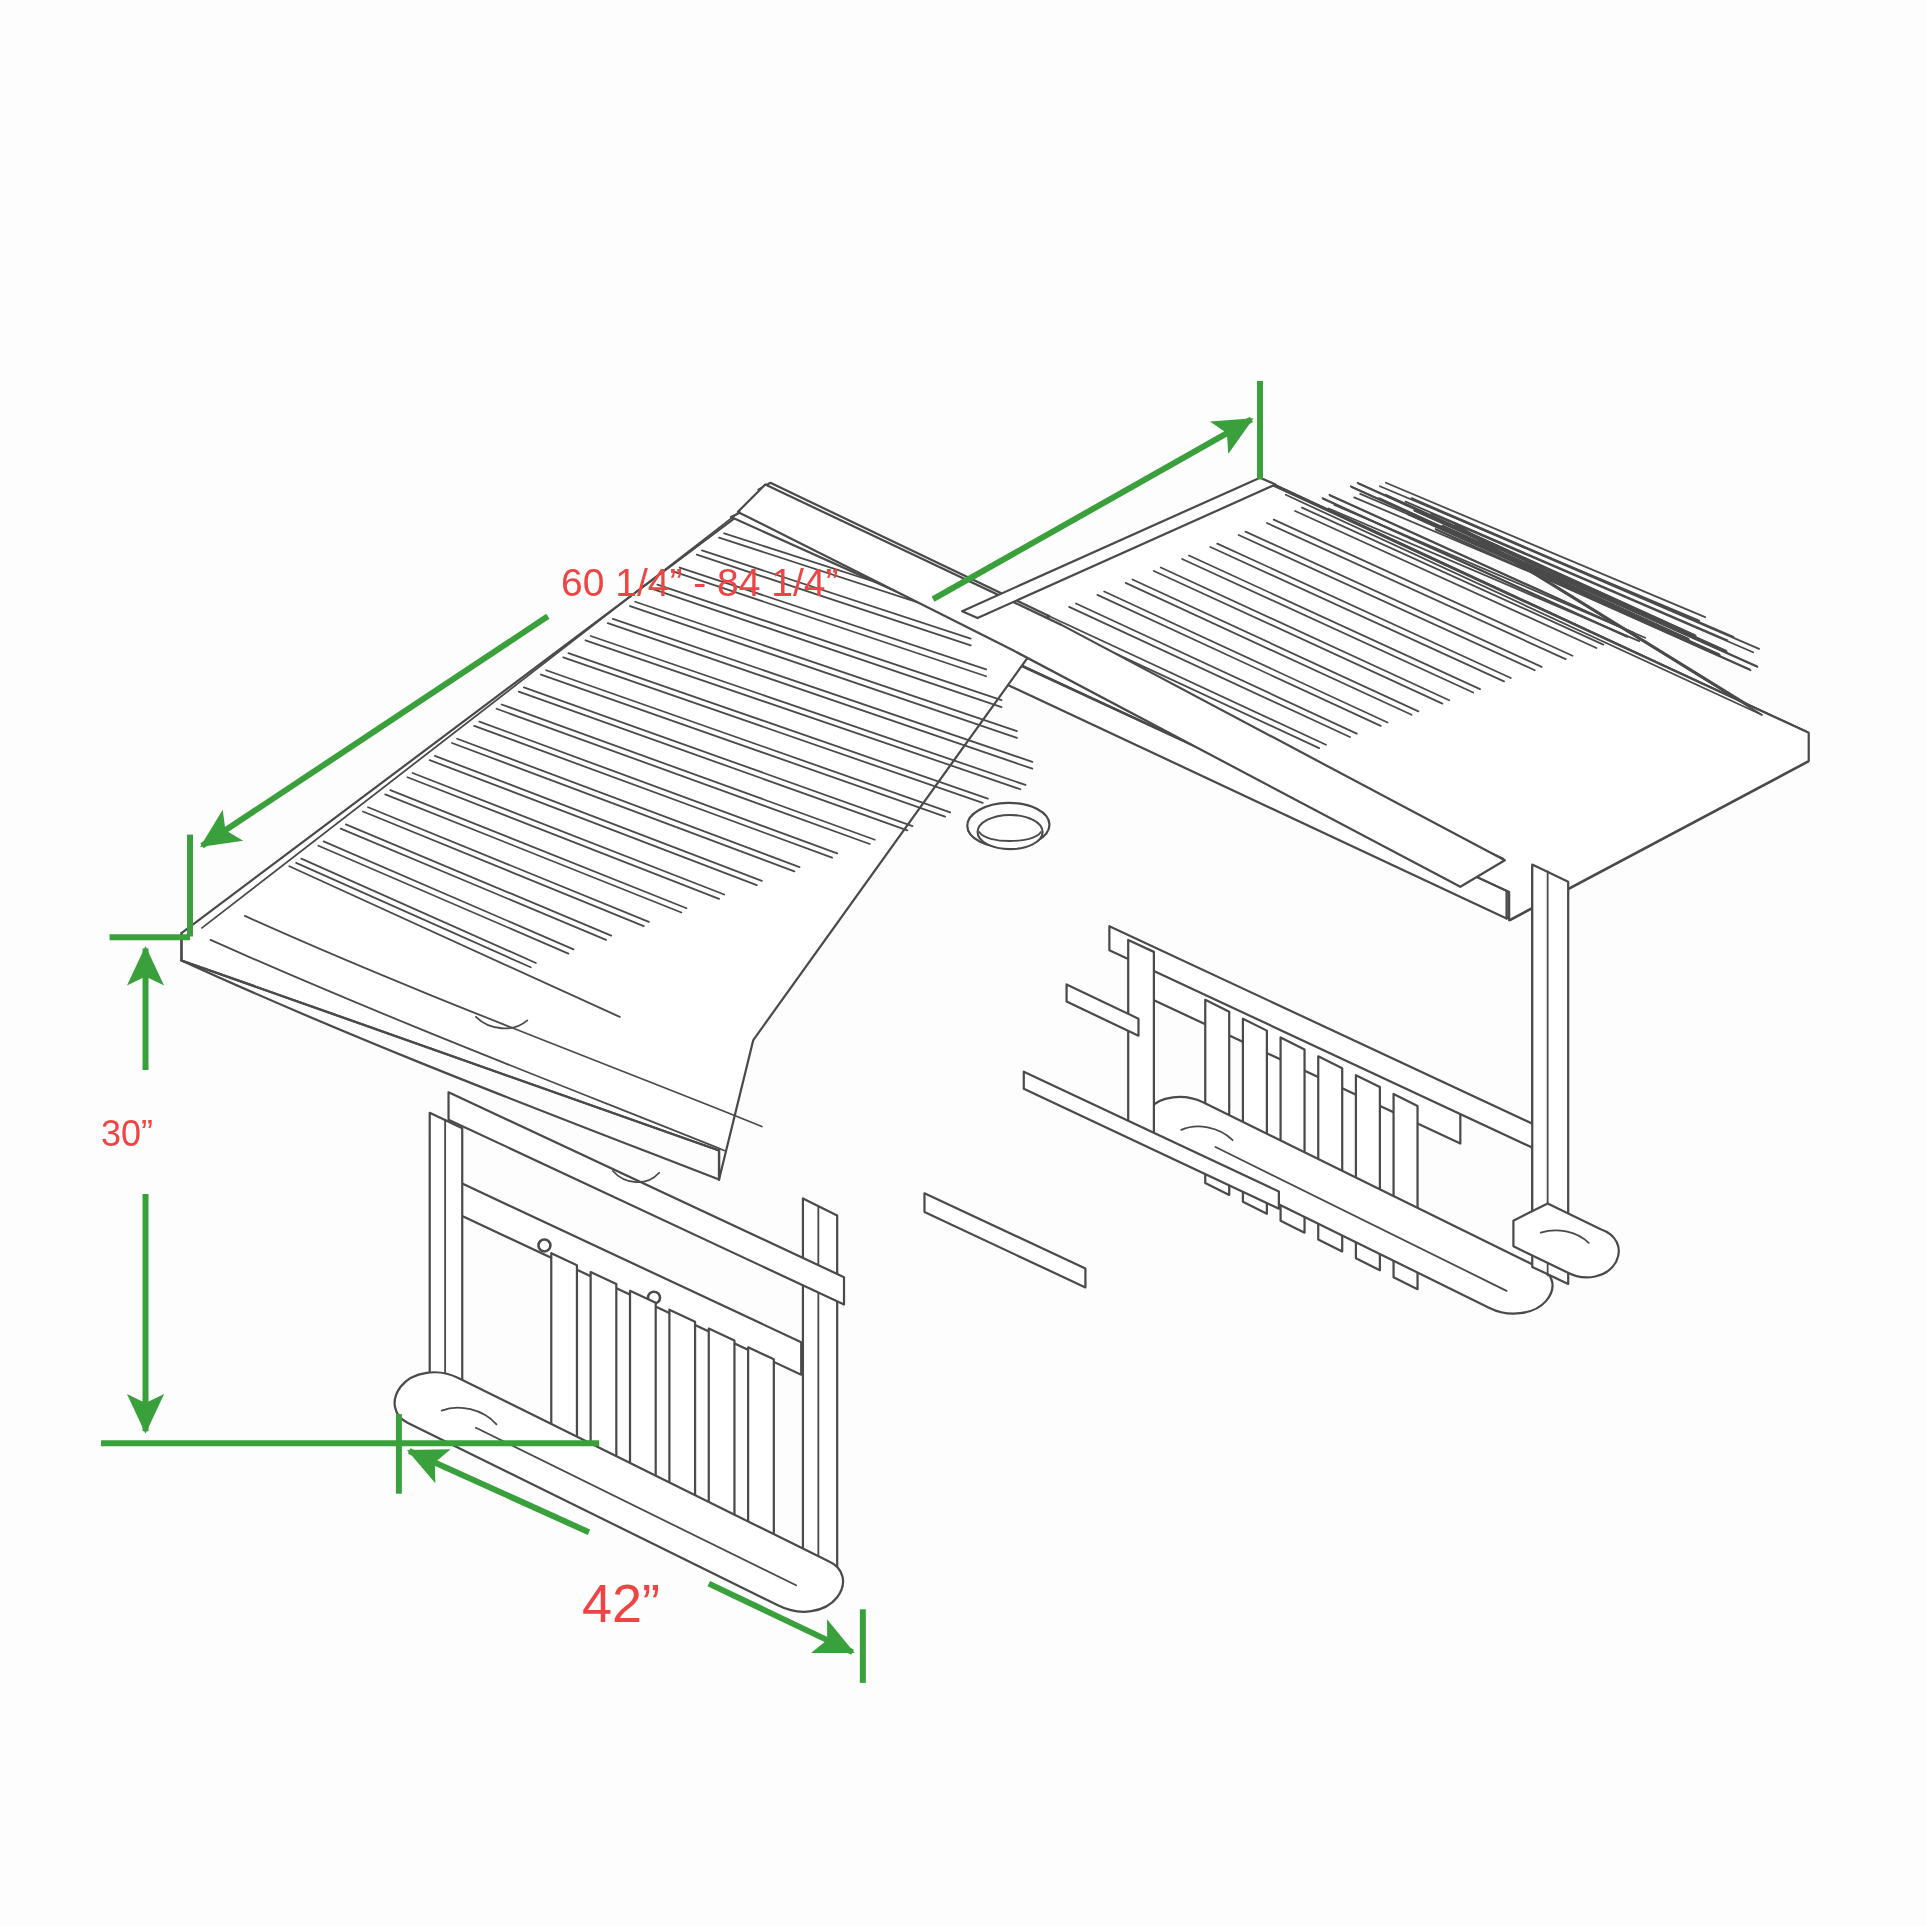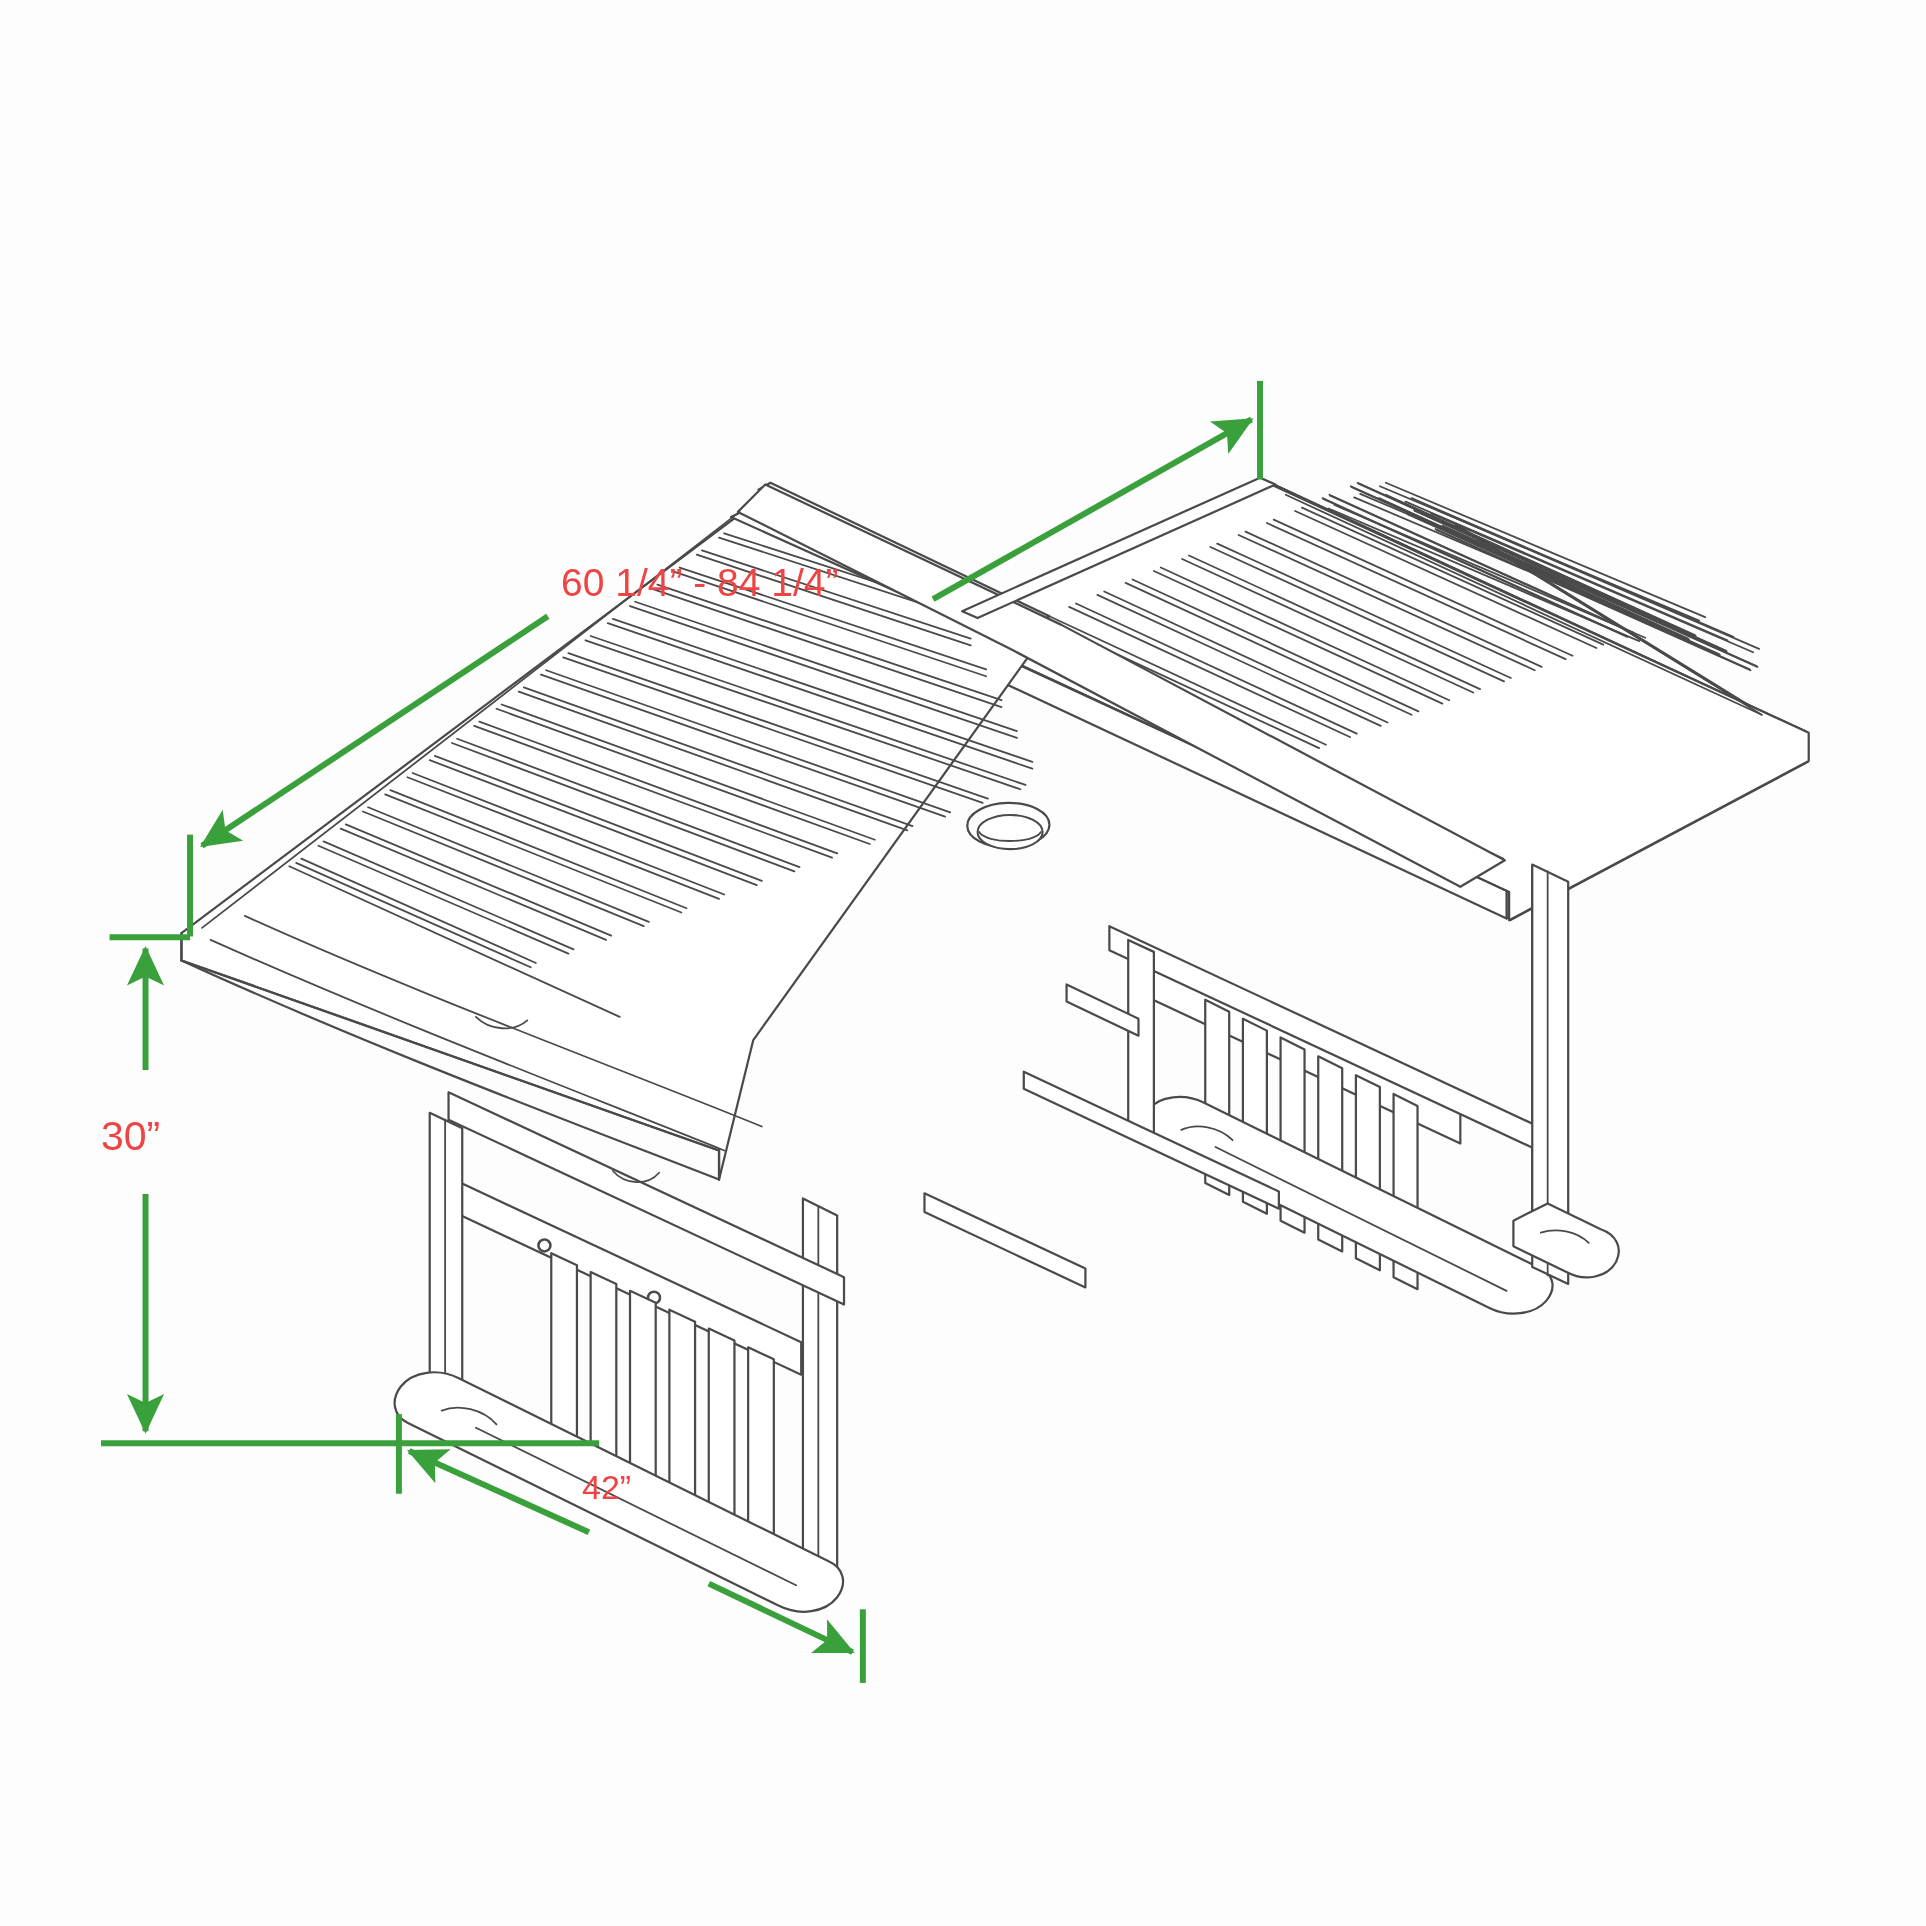--- a/index.html
+++ b/index.html
@@ -34,22 +34,22 @@
     font-weight: 400;
     white-space: nowrap;
   }
   .dim-text {
     position: absolute;
     font-weight: normal;
     color: #ef4444;
     white-space: nowrap;
   }
   #dim-length-label { left: 561px; top: 561px; font-size: 39px; }
-  #dim-height-label { left: 101px; top: 1113px; font-size: 41px; }
-  #dim-width-label  { left: 582px; top: 1468px; font-size: 34px; }
+  #dim-height-label { left: 101px; top: 1113px; font-size: 36px; }
+  #dim-width-label  { left: 582px; top: 1572px; font-size: 54px; }
 </style>
 </head>
 <body>
 
 <div id="stage">
 
   <svg id="figure" viewBox="0 0 2250 2250">
     <defs>
       <style>
         .ln   { fill:none; stroke:#4a4a4a; stroke-width:2.6; stroke-linejoin:round; stroke-linecap:round; }

